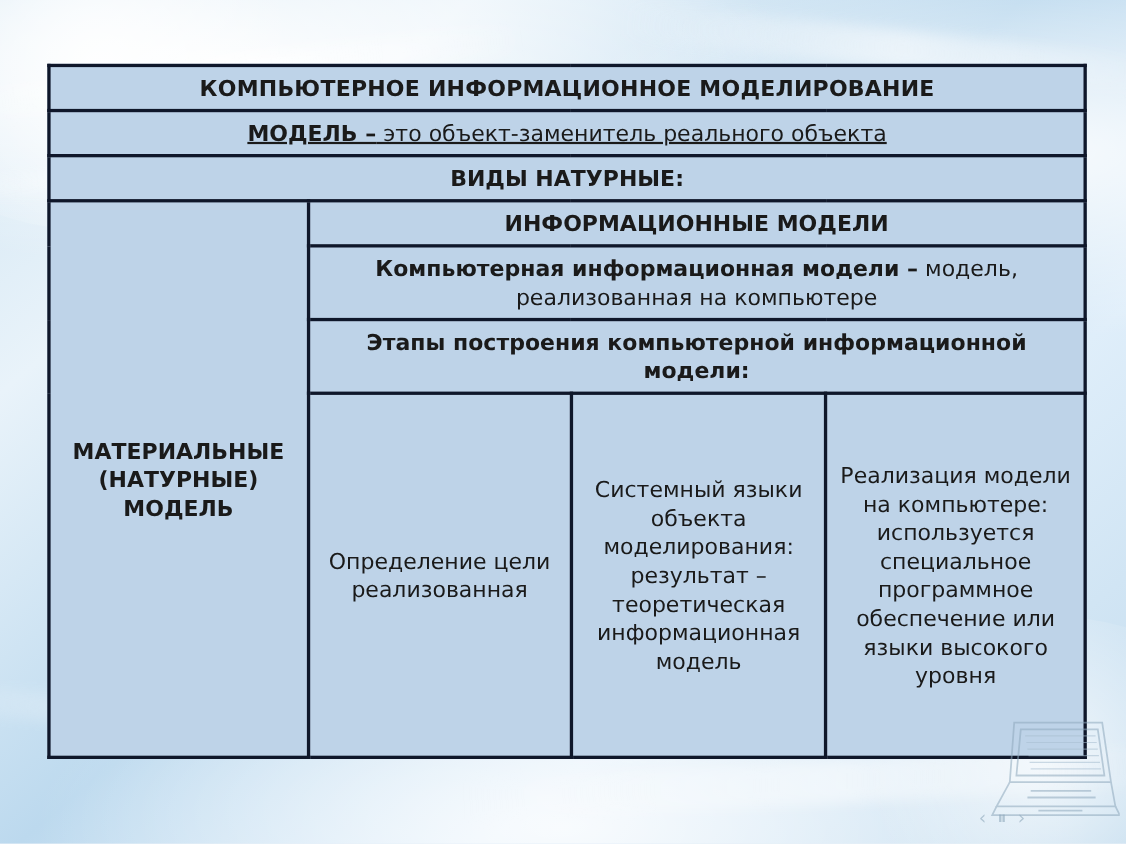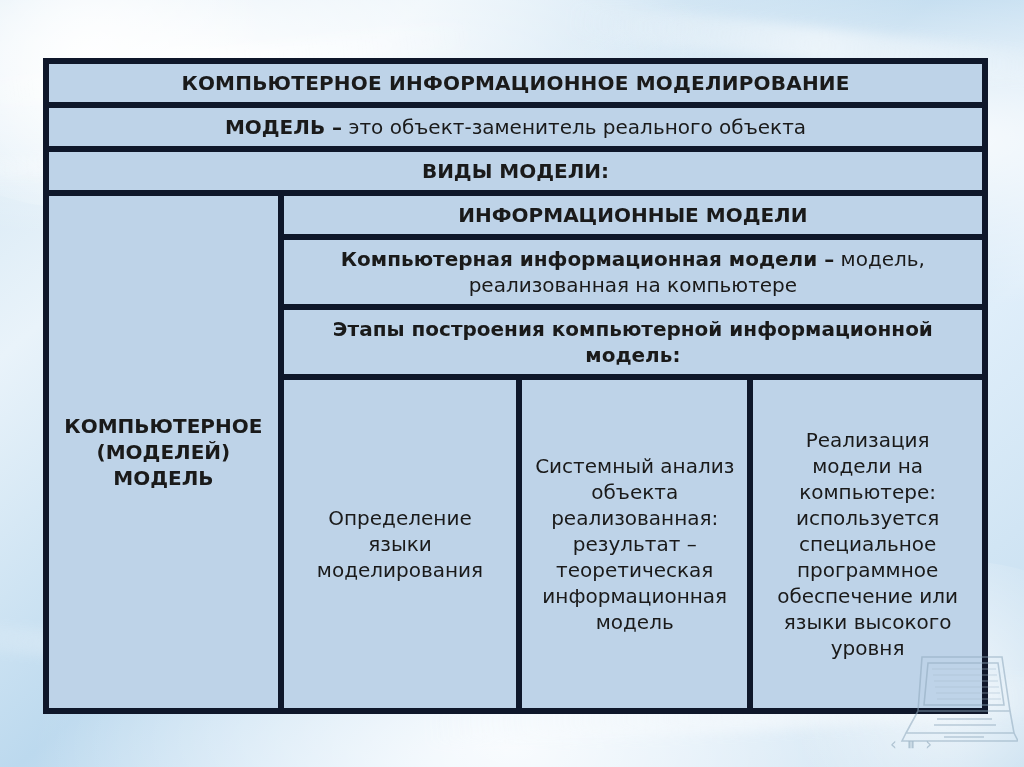--- a/index.html
+++ b/index.html
@@ -74,32 +74,32 @@
     top: 58px;
     width: 945px;
   }
   table.main {
     width: 100%;
     border-collapse: collapse;
     table-layout: fixed;
     background: #bed3e8;
   }
   table.main td {
-    border: 6px solid #0f172a;
+    border: 3px solid #0f172a;
     background: #bed3e8;
     color: #1a1a1a;
     text-align: center;
     vertical-align: middle;
     padding: 6px 10px;
     font-size: 20px;
     line-height: 1.30;
   }
   .b      { font-weight: bold; }
   .t-title { font-size: 21px; font-weight: bold; letter-spacing: .2px; padding: 9px 10px; }
-  .t-sub   { font-size: 21px; padding: 8px 10px; }
+  .t-sub   { font-size: 21px; padding: 8px 10px; text-decoration: underline; }
   .t-kinds { font-size: 20px; font-weight: bold; padding: 8px 10px; }
   .cell-material { font-size: 21px; font-weight: bold; line-height: 1.45; padding: 10px 6px; }
   .cell-info-models { font-size: 21px; font-weight: bold; padding: 9px 10px; margin-top: 43px; }
   .cell-cim { font-size: 20px; padding: 9px 16px; line-height: 1.38; }
   .cell-stages { font-size: 20px; font-weight: bold; padding: 9px 16px; line-height: 1.38; }
   .cell-stage-item {
     font-size: 20px;
     vertical-align: top;
     padding: 14px 10px 10px;
     line-height: 1.45;
@@ -130,41 +130,41 @@
       <tbody>
         <tr>
           <td colspan="4" class="t-title">КОМПЬЮТЕРНОЕ ИНФОРМАЦИОННОЕ МОДЕЛИРОВАНИЕ</td>
         </tr>
         <tr>
           <td colspan="4" class="t-sub">
             <span class="b">МОДЕЛЬ –</span><span> это объект-заменитель реального объекта</span>
           </td>
         </tr>
         <tr>
-          <td colspan="4" class="t-kinds">ВИДЫ МОДЕЛИ:</td>
+          <td colspan="4" class="t-kinds">ВИДЫ НАТУРНЫЕ:</td>
         </tr>
         <tr>
           <td rowspan="4" class="cell-material">
-            <div>КОМПЬЮТЕРНОЕ</div>
-            <div>(МОДЕЛЕЙ)</div>
+            <div>МАТЕРИАЛЬНЫЕ</div>
+            <div>(НАТУРНЫЕ)</div>
             <div>МОДЕЛЬ</div>
           </td>
           <td colspan="3" class="cell-info-models">ИНФОРМАЦИОННЫЕ МОДЕЛИ</td>
         </tr>
         <tr>
           <td colspan="3" class="cell-cim">
             <span class="b">Компьютерная информационная модели –</span><span> модель, реализованная на компьютере</span>
           </td>
         </tr>
         <tr>
-          <td colspan="3" class="cell-stages">Этапы построения компьютерной информационной модель:</td>
+          <td colspan="3" class="cell-stages">Этапы построения компьютерной информационной модели:</td>
         </tr>
         <tr>
-          <td class="cell-stage-item stage-tall">Определение языки моделирования</td>
-          <td class="cell-stage-item stage-tall">Системный анализ объекта реализованная: результат – теоретическая информационная модель</td>
+          <td class="cell-stage-item stage-tall">Определение цели реализованная</td>
+          <td class="cell-stage-item stage-tall">Системный языки объекта моделирования: результат – теоретическая информационная модель</td>
           <td class="cell-stage-item stage-tall">Реализация модели на компьютере: используется специальное программное обеспечение или языки высокого уровня</td>
         </tr>
       </tbody>
     </table>
   </div>
 
   <div class="nav-arrows">
     <span>‹</span>
     <span>⏸</span>
     <span>›</span>

